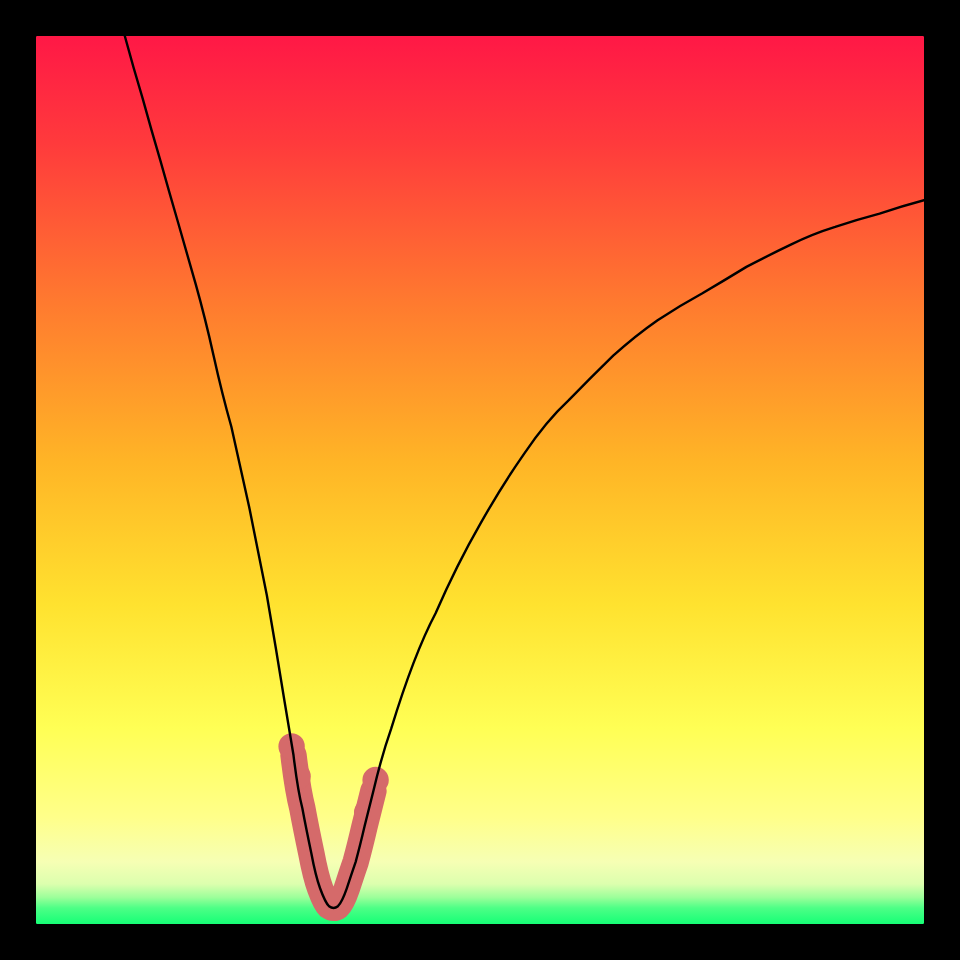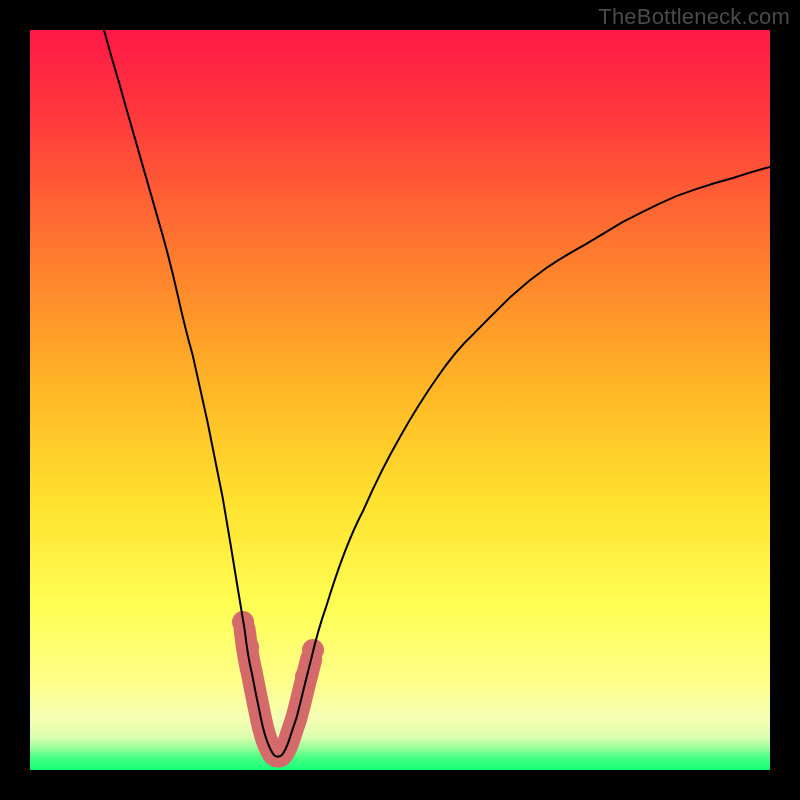--- a/index.html
+++ b/index.html
@@ -59,21 +59,20 @@
   }
   svg.curve circle.dot {
     fill: #d56a6a;
   }
 </style>
 </head>
 <body>
 
 <div class="frame">
 
-  <div class="watermark">TheBottleneck.com</div>
 
   <div class="plot-area">
 
     <svg class="gradient" viewBox="0 0 740 740" preserveAspectRatio="none">
       <defs>
         <linearGradient id="bg" x1="0" y1="0" x2="0" y2="1">
           <stop offset="0%" stop-color="#ff1846"></stop>
           <stop offset="12%" stop-color="#ff3a3c"></stop>
           <stop offset="30%" stop-color="#ff7a2f"></stop>
           <stop offset="48%" stop-color="#ffb526"></stop>

